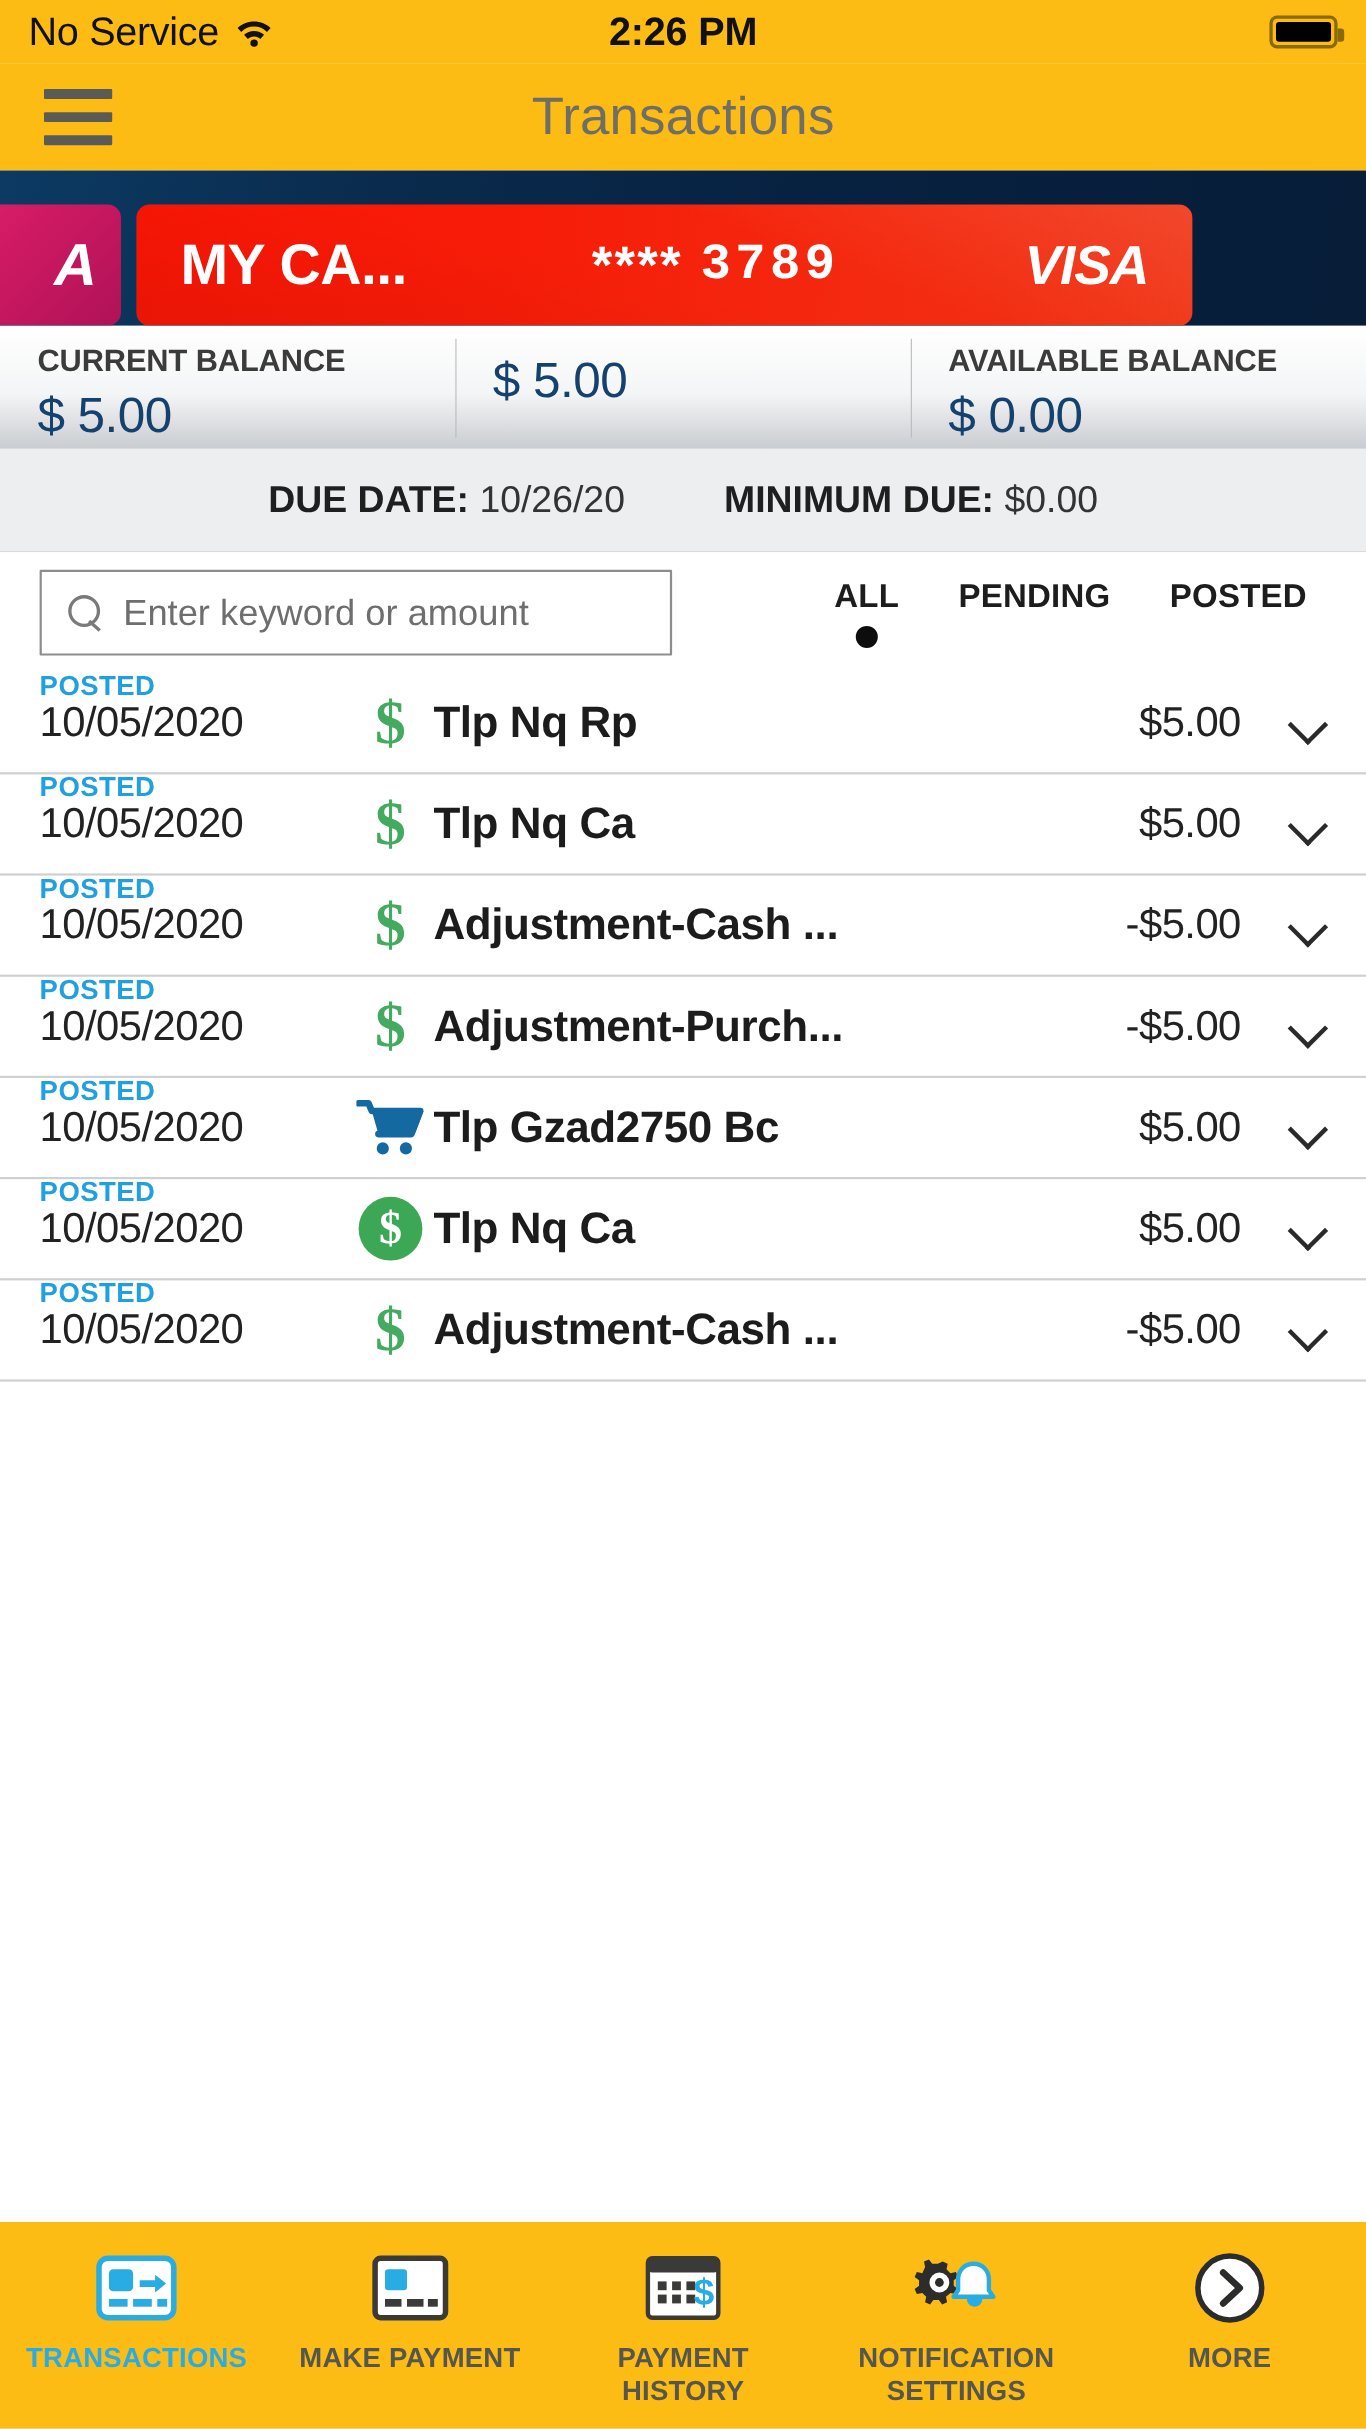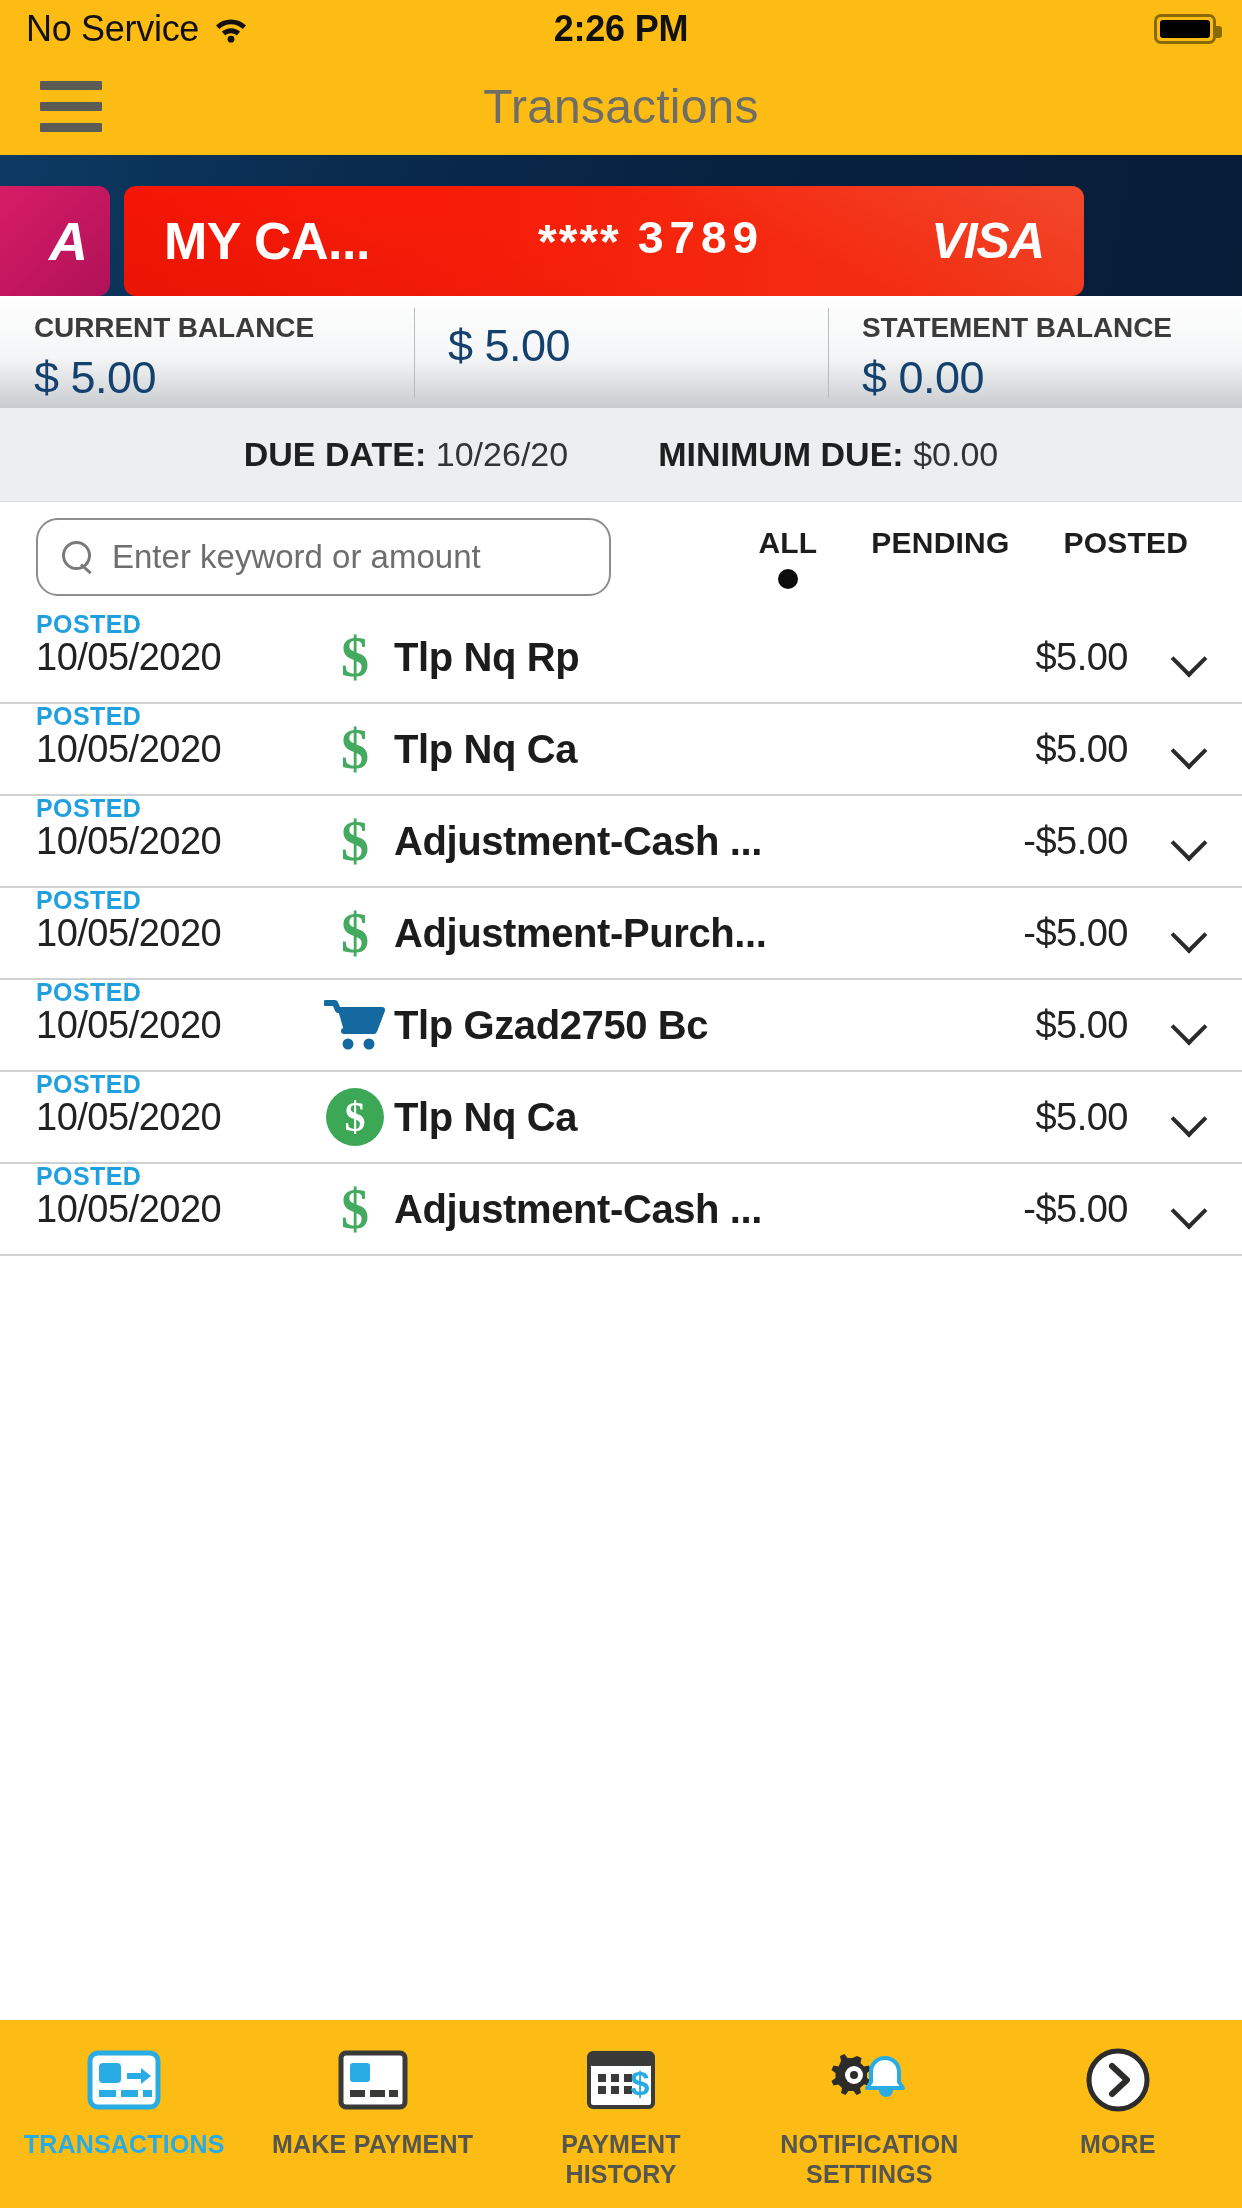--- a/index.html
+++ b/index.html
@@ -101,21 +101,21 @@
     gap:90px; border-bottom:1px solid #d8dadd;
   }
   .due-item { font-size:34px; color:#333; white-space:nowrap; }
   .due-item b { font-weight:700; color:#1f1f1f; }
 
   
   .searchrow {
     flex:0 0 110px; display:flex; align-items:center; padding:0 36px; background:#fff;
   }
   .searchbox {
-    width:575px; height:78px; border:2px solid #8d8d8d; border-radius:22px;
+    width:575px; height:78px; border:2px solid #8d8d8d; border-radius:1px;
     display:flex; align-items:center; padding:0 22px; gap:18px; background:#fff;
   }
   .mag { width:34px; height:34px; flex:0 0 34px; position:relative; }
   .mag::before {
     content:""; position:absolute; left:2px; top:1px; width:23px; height:23px;
     border:3px solid #7a7a7a; border-radius:50%;
   }
   .mag::after {
     content:""; position:absolute; left:21px; top:23px; width:13px; height:3px;
     background:#7a7a7a; transform:rotate(42deg); transform-origin:left center;
@@ -224,21 +224,21 @@
 
   <div class="balances">
     <div class="bal">
       <div class="bal-label">CURRENT BALANCE</div>
       <div class="bal-value">$ 5.00</div>
     </div>
     <div class="bal">
       <div class="bal-value">$ 5.00</div>
     </div>
     <div class="bal">
-      <div class="bal-label">STATEMENT BALANCE</div>
+      <div class="bal-label">AVAILABLE BALANCE</div>
       <div class="bal-value">$ 0.00</div>
     </div>
   </div>
 
   <div class="duerow">
     <div class="due-item">
       <b>DUE DATE:</b>
       <span>10/26/20</span>
     </div>
     <div class="due-item">

